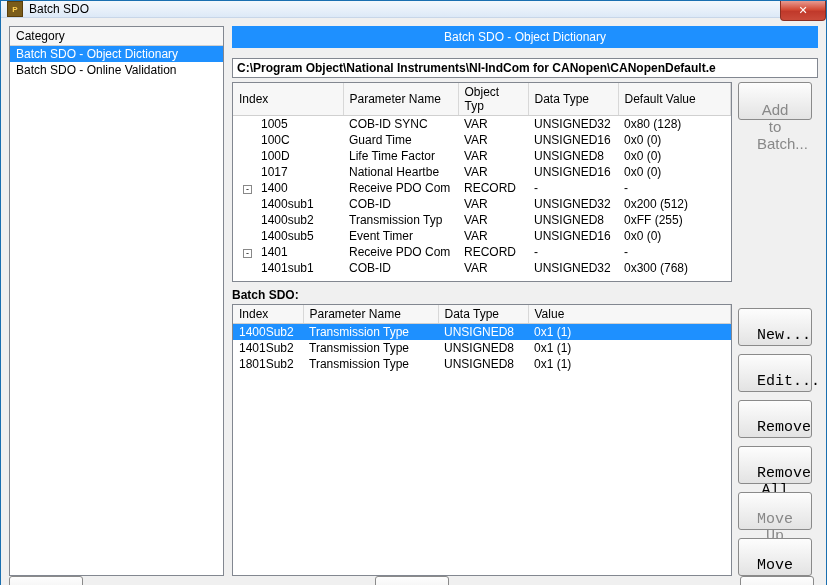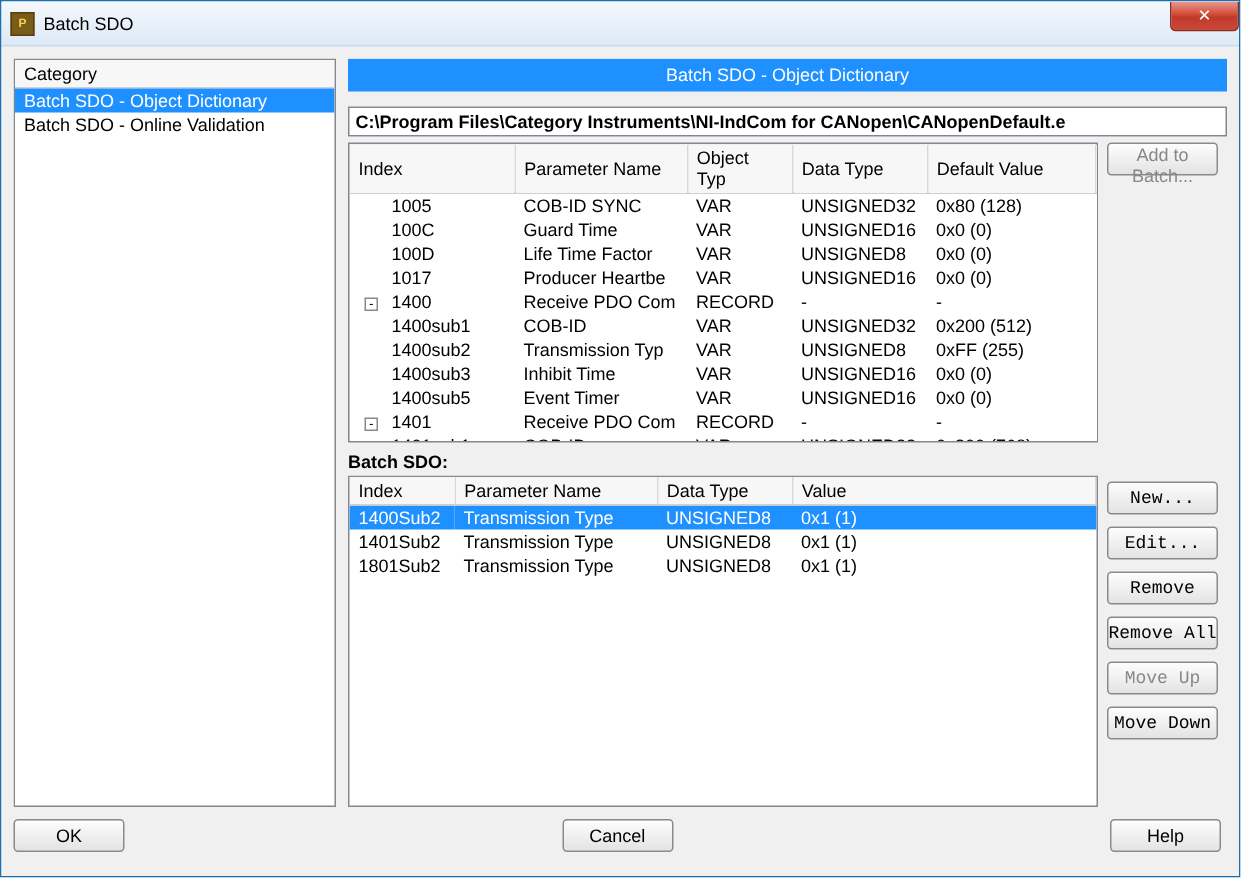--- a/index.html
+++ b/index.html
@@ -173,24 +173,24 @@
     width: 80px;
     margin-left: 6px;
   }
   .btn {
     display: block;
     width: 74px;
     height: 22px;
     background: linear-gradient(to bottom, #fdfdfd, #e3e3e3);
     border: 1px solid #8a8a8a;
     border-radius: 3px;
-    font-size: 12px;
+    font-size: 15px;
     font-family: inherit;
     cursor: pointer;
-    padding: 0;
+    padding: 18px;
   }
   .btn:disabled {
     color: #888;
     cursor: default;
   }
   .sect-label {
     font-weight: bold;
     margin-top: 6px;
     margin-bottom: 2px;
   }
@@ -252,21 +252,21 @@
           </div>
       </div>
 
       <div class="content">
 
         <div class="banner">
           <span>Batch SDO - Object Dictionary</span>
         </div>
 
         <div class="path-row">
-          <span>C:\Program Files\Category Instruments\NI-IndCom for CANopen\CANopenDefault.e</span>
+          <span>C:\Program Object\National Instruments\NI-IndCom for CANopen\CANopenDefault.e</span>
         </div>
 
         <div class="upper-table-wrap">
           <div class="upper-table-scroll">
             <table class="table upper">
               <thead>
                 <tr>
                   <th style="width:110px">Index</th>
                   <th style="width:115px">Parameter Name</th>
                   <th style="width:70px">Object Typ</th>
@@ -291,21 +291,21 @@
                   </tr>
                   <tr>
                     <td class="col-index">100D</td>
                     <td>Life Time Factor</td>
                     <td>VAR</td>
                     <td>UNSIGNED8</td>
                     <td>0x0 (0)</td>
                   </tr>
                   <tr>
                     <td class="col-index">1017</td>
-                    <td>Producer Heartbe</td>
+                    <td>National Heartbe</td>
                     <td>VAR</td>
                     <td>UNSIGNED16</td>
                     <td>0x0 (0)</td>
                   </tr>
                   <tr>
                     <td class="col-index"><span class="expander">-</span>1400</td>
                     <td>Receive PDO Com</td>
                     <td>RECORD</td>
                     <td>-</td>
                     <td>-</td>
@@ -316,27 +316,20 @@
                     <td>VAR</td>
                     <td>UNSIGNED32</td>
                     <td>0x200 (512)</td>
                   </tr>
                   <tr>
                     <td class="col-index">1400sub2</td>
                     <td>Transmission Typ</td>
                     <td>VAR</td>
                     <td>UNSIGNED8</td>
                     <td>0xFF (255)</td>
-                  </tr>
-                  <tr>
-                    <td class="col-index">1400sub3</td>
-                    <td>Inhibit Time</td>
-                    <td>VAR</td>
-                    <td>UNSIGNED16</td>
-                    <td>0x0 (0)</td>
                   </tr>
                   <tr>
                     <td class="col-index">1400sub5</td>
                     <td>Event Timer</td>
                     <td>VAR</td>
                     <td>UNSIGNED16</td>
                     <td>0x0 (0)</td>
                   </tr>
                   <tr>
                     <td class="col-index"><span class="expander">-</span>1401</td>

